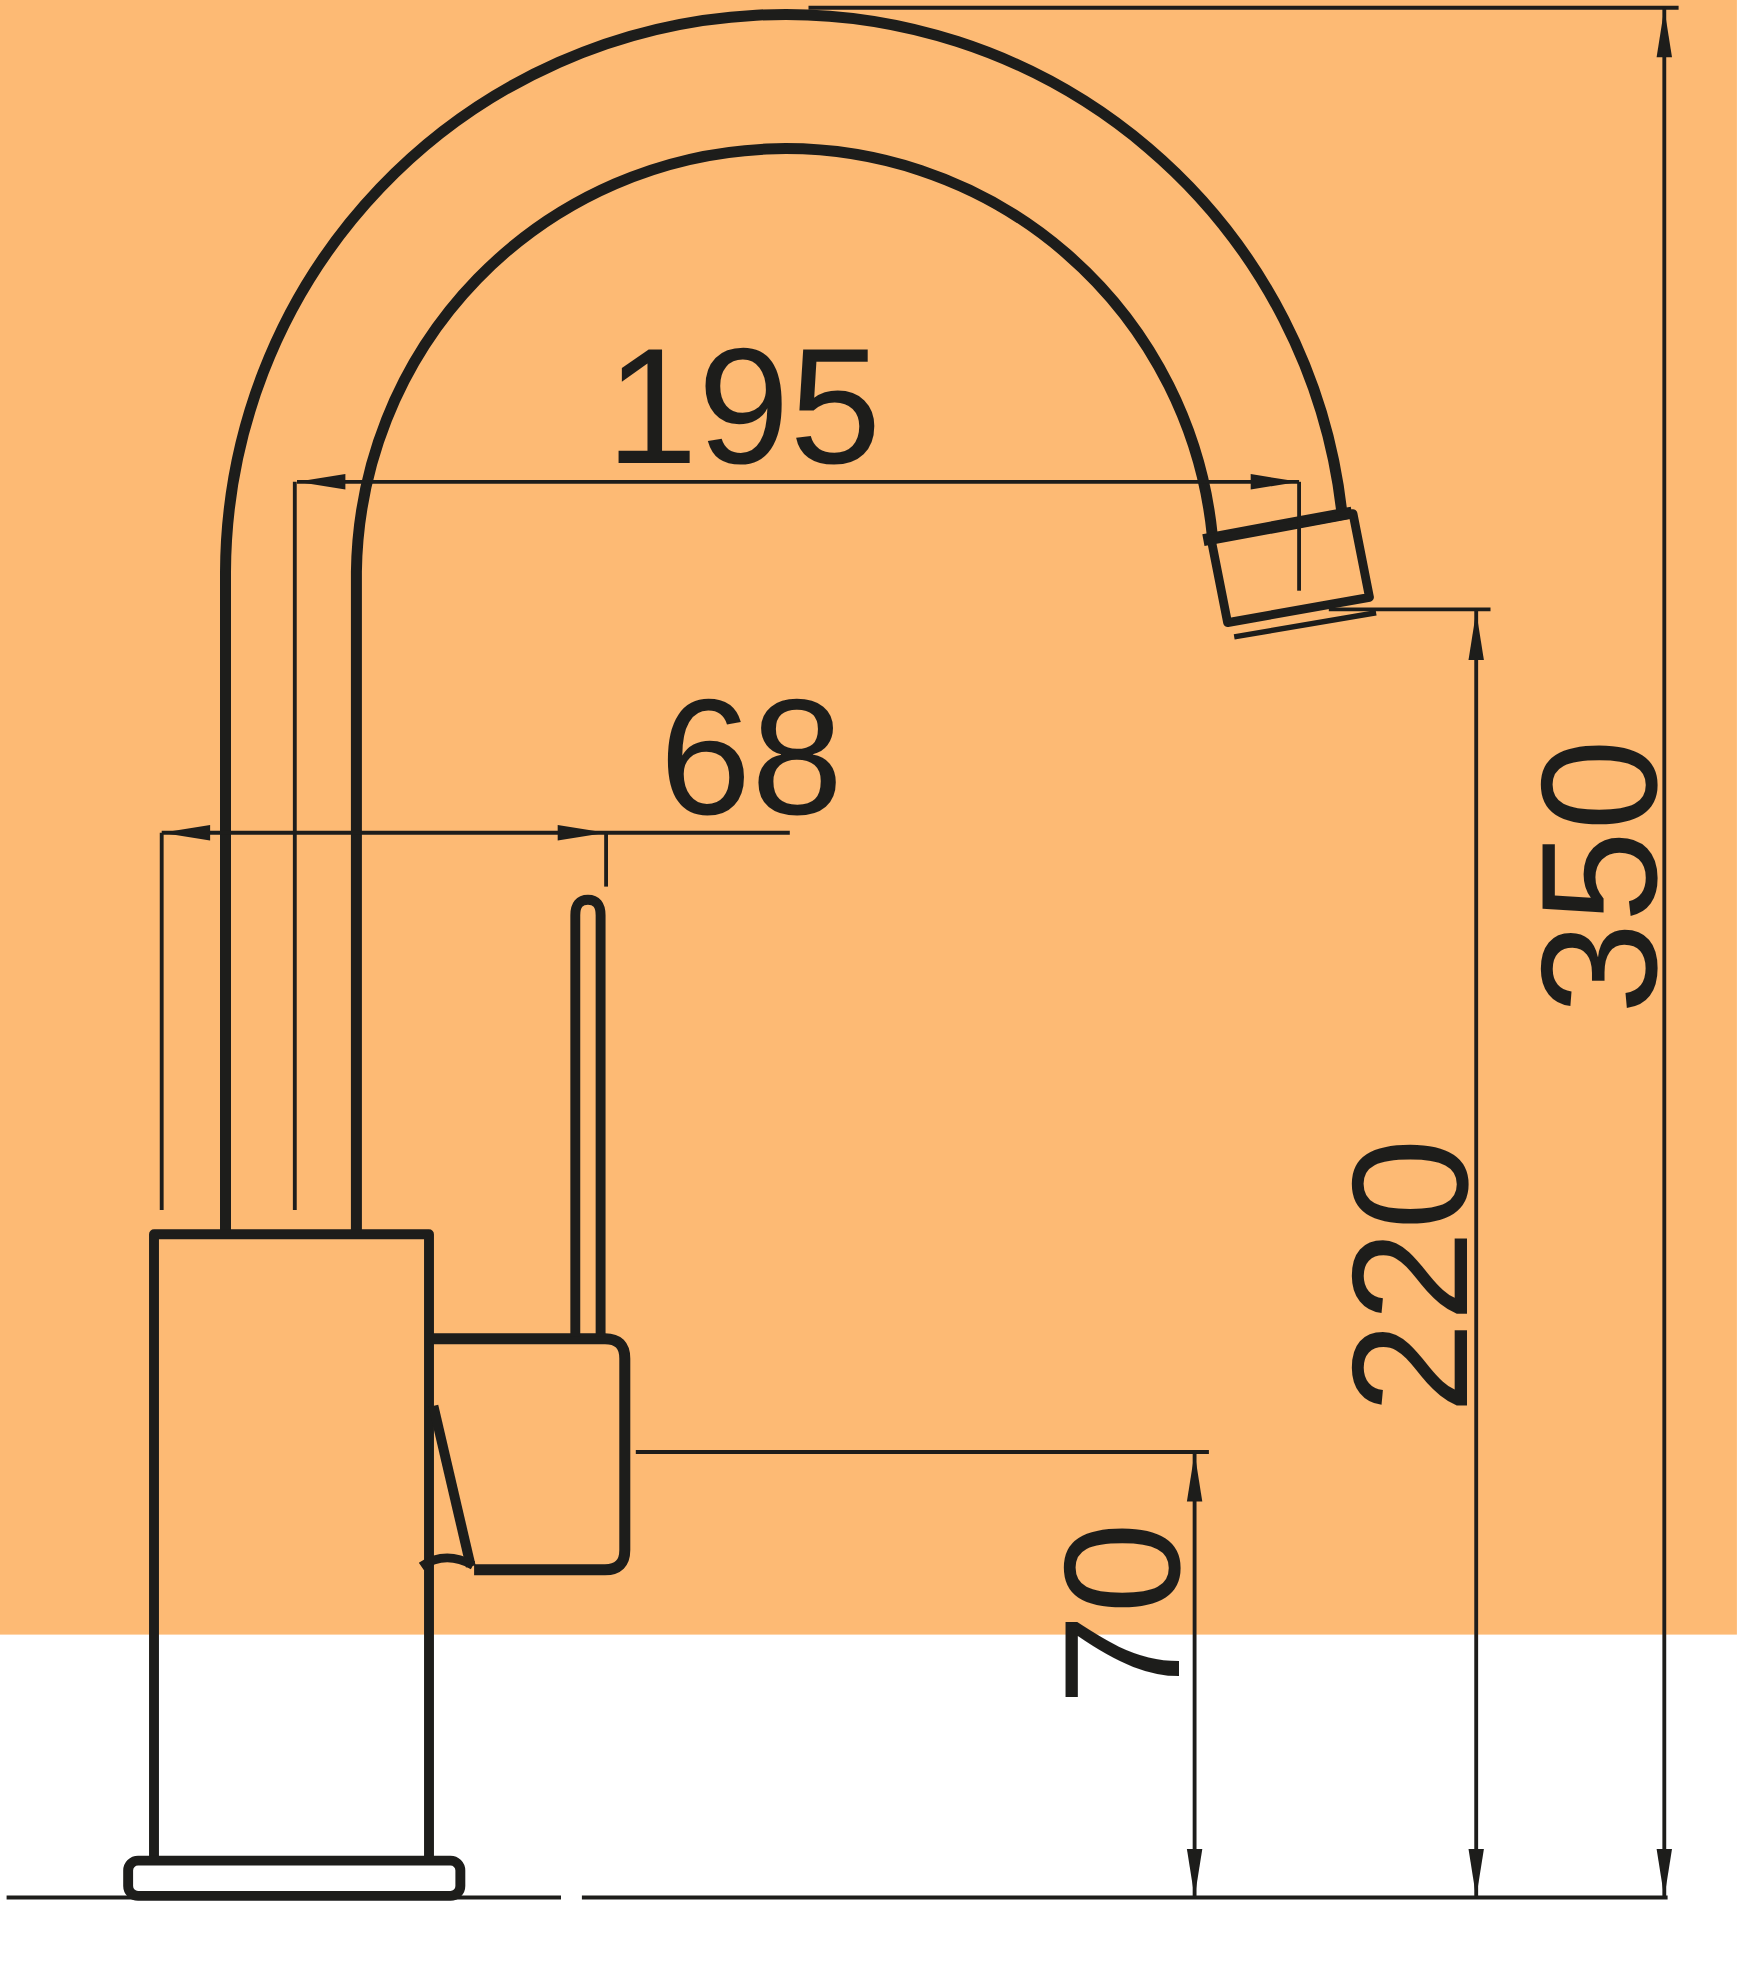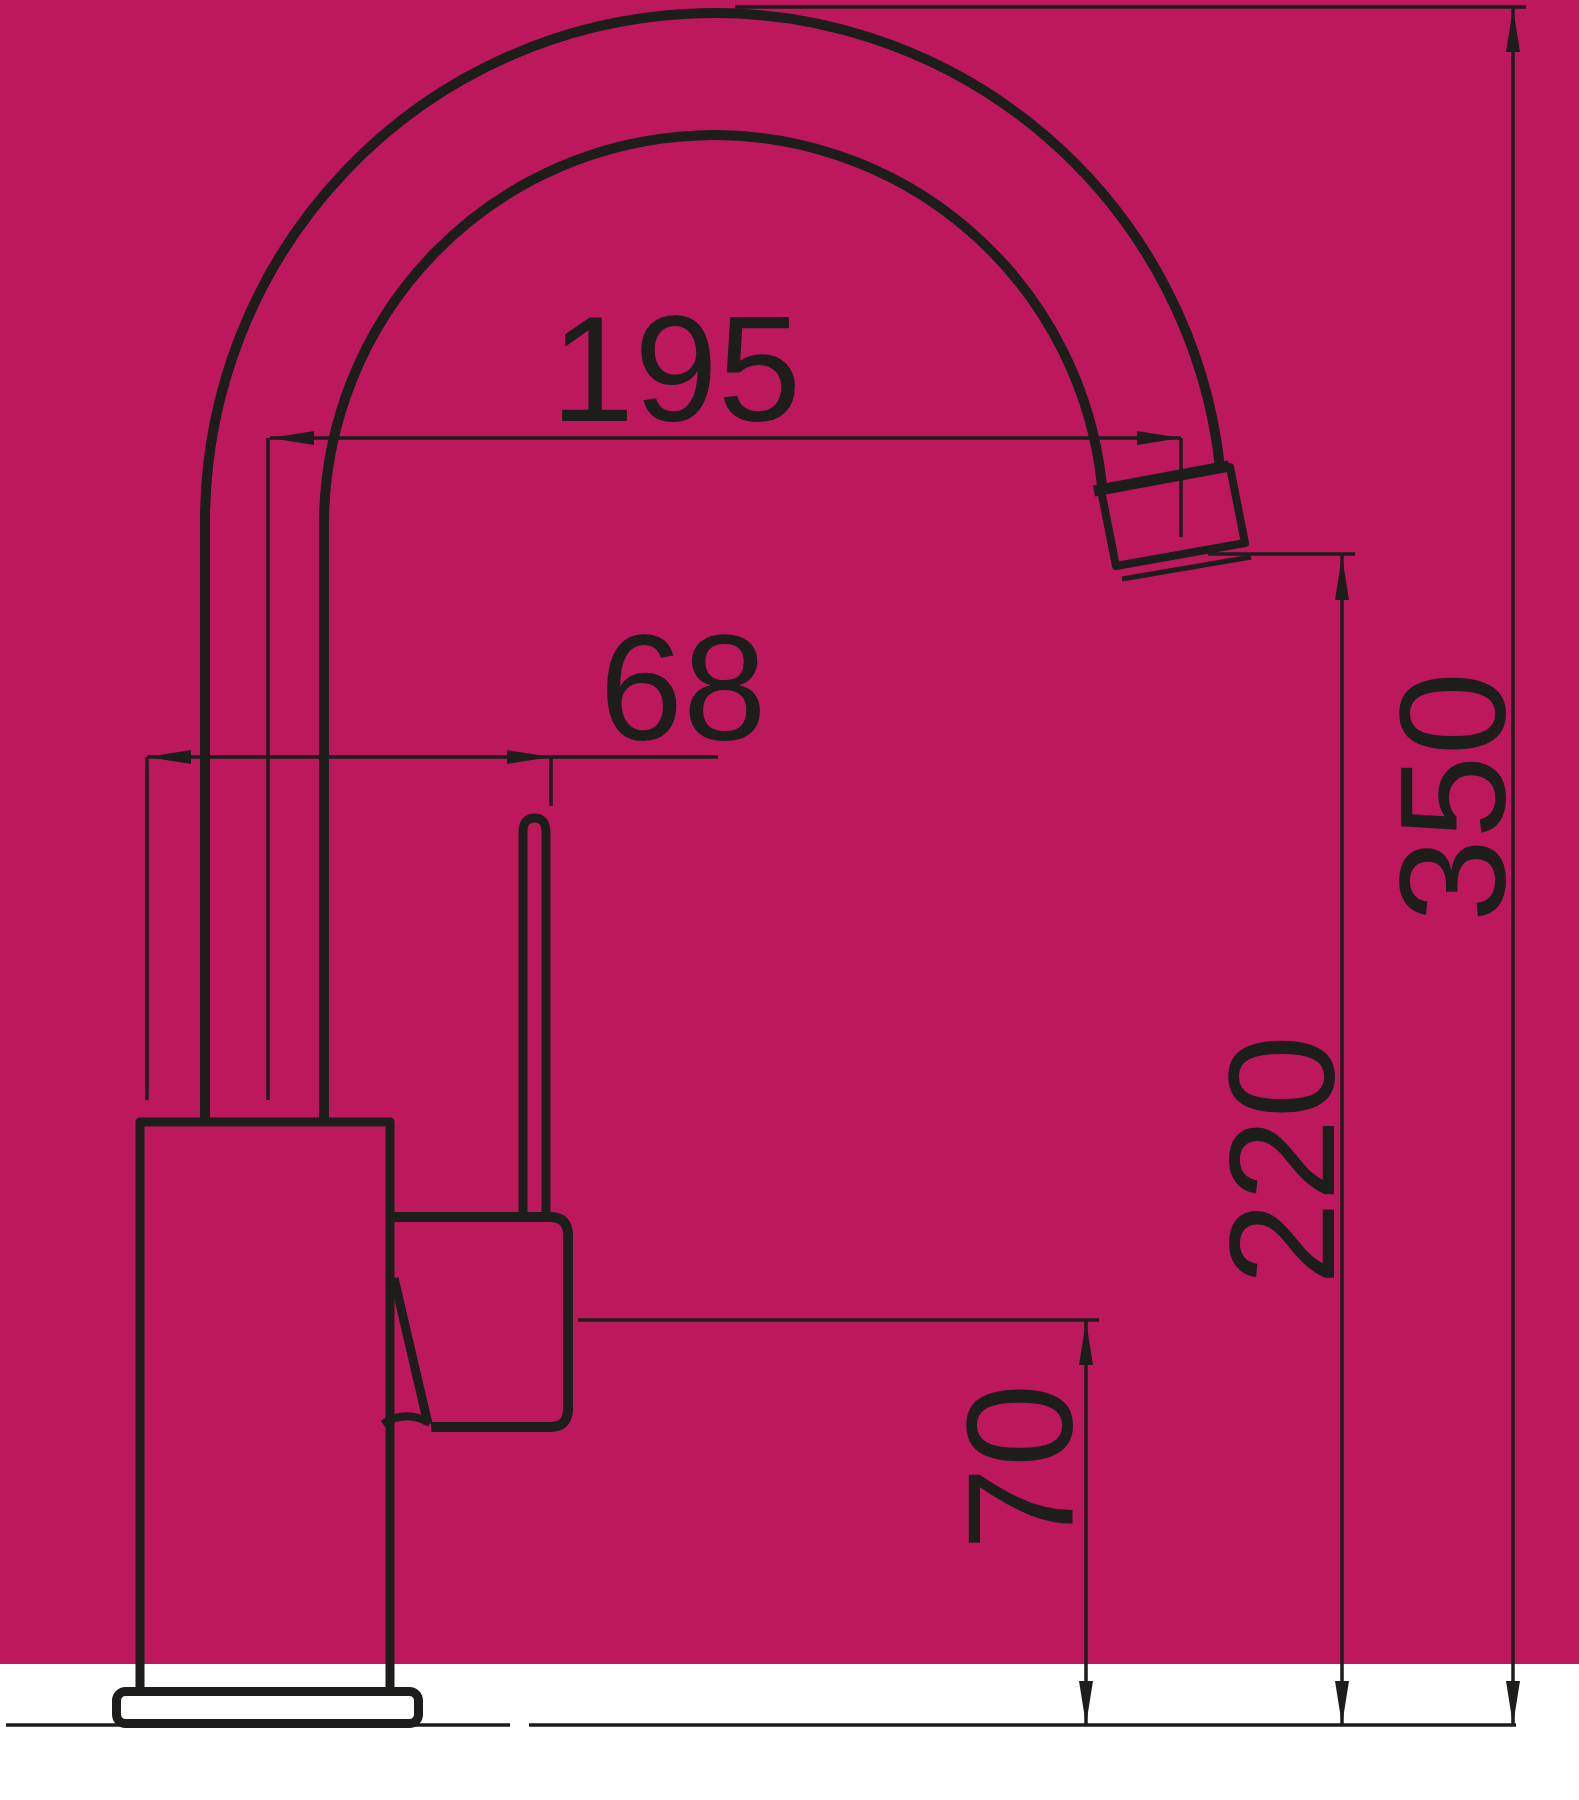--- a/index.html
+++ b/index.html
@@ -6,22 +6,22 @@
     margin: 0;
     padding: 0;
     background: #ffffff;
     width: 1579px;
     height: 1800px;
     overflow: hidden;
   }
   .drawing-stage {
     position: relative;
     width: 1579px;
-    height: 1664px;
-    background: #be185d;
+    height: 1486px;
+    background: #fdba74;
   }
   svg { display: block; }
   .ink-stroke {
     stroke: #1d1d1b;
     fill: none;
   }
   .tube { stroke-width: 10; }
   .outline { stroke-width: 9; }
   .dimline { stroke-width: 3.5; }
   .arrow { fill: #1d1d1b; stroke: none; }

